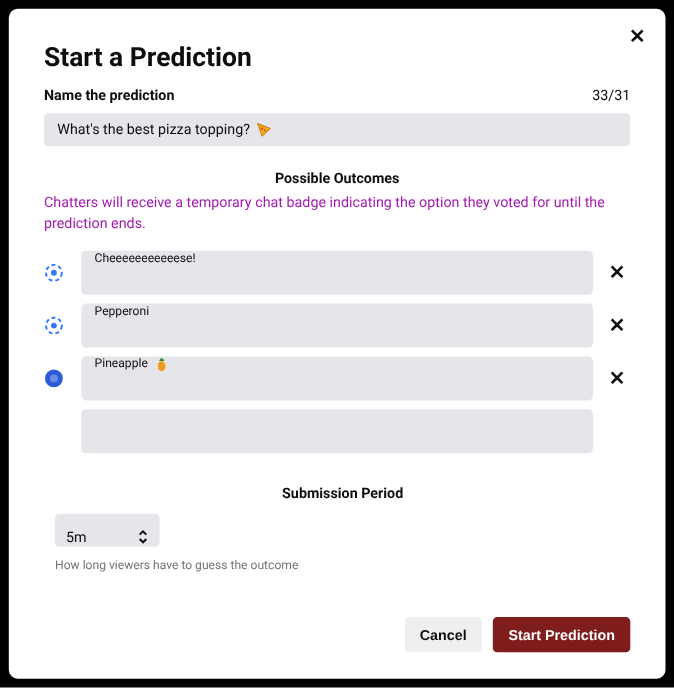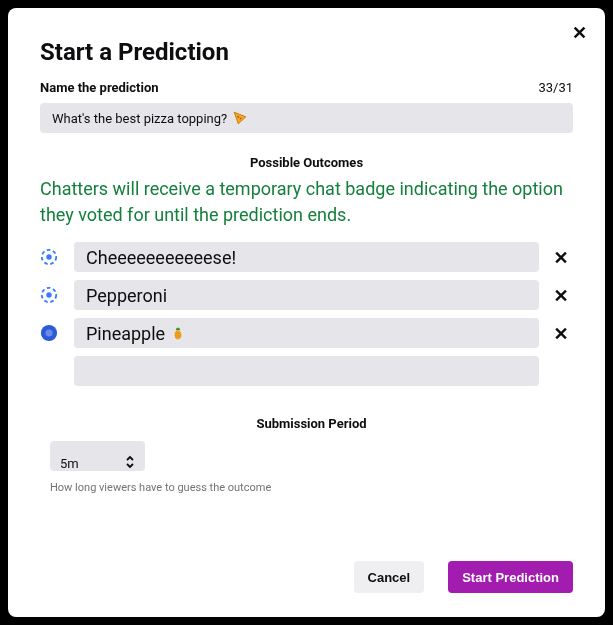--- a/index.html
+++ b/index.html
@@ -63,50 +63,50 @@
     border-radius: 4px;
     height: 30px;
     padding: 0 12px;
     font-size: 13px;
     cursor: text;
   }
   .pizza-icon { display: inline-flex; }
 
   .section { margin-top: 22px; }
   .sub-desc {
-    font-size: 18px;
-    color: #15803d;
+    font-size: 13px;
+    color: #a21caf;
     line-height: 1.45;
     margin-top: 6px;
     margin-bottom: 14px;
   }
 
   .outcome-row {
     display: grid;
     grid-template-columns: 24px 1fr 24px;
     align-items: center;
     gap: 10px;
     margin-bottom: 8px;
   }
   .badge {
     width: 18px; height: 18px;
     display: flex;
     align-items: center;
     justify-content: center;
   }
   .outcome-input {
-    height: 30px;
+    height: 40px;
     background: #e6e6ea;
     border: none;
     border-radius: 4px;
     padding: 0 12px;
-    font-size: 18px;
+    font-size: 11px;
     outline: none;
     display: flex;
-    align-items: center;
+    align-items: flex-start;
     gap: 6px;
     cursor: text;
   }
   .remove-x {
     font-size: 18px;
     font-weight: 700;
     text-align: center;
     cursor: pointer;
   }
 
@@ -127,33 +127,33 @@
 
   .helper {
     font-size: 11px;
     color: #737373;
   }
 
   .footer {
     margin-top: auto;
     display: flex;
     justify-content: flex-end;
-    gap: 24px;
+    gap: 10px;
   }
   .btn {
     height: 32px;
     padding: 0 14px;
     border-radius: 4px;
     border: none;
     font-size: 13px;
     font-weight: 600;
     cursor: pointer;
   }
   .btn-secondary { background: #efeff1; color: #0e0e10; }
-  .btn-primary { background: #a21caf; color: #fff; }
+  .btn-primary { background: #7f1d1d; color: #fff; }
 </style>
 </head>
 <body>
 
 <div class="modal">
 
   <div class="close-x">✕</div>
 
   <h1 class="title">Start a Prediction</h1>
 

